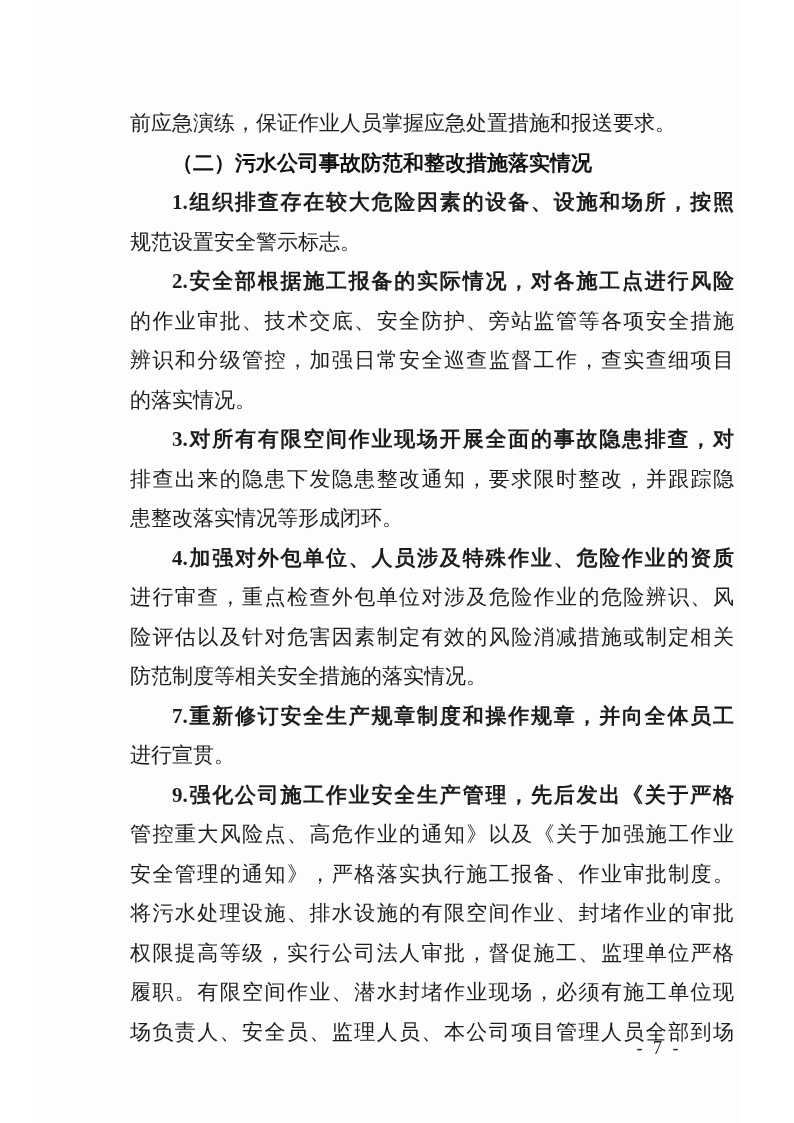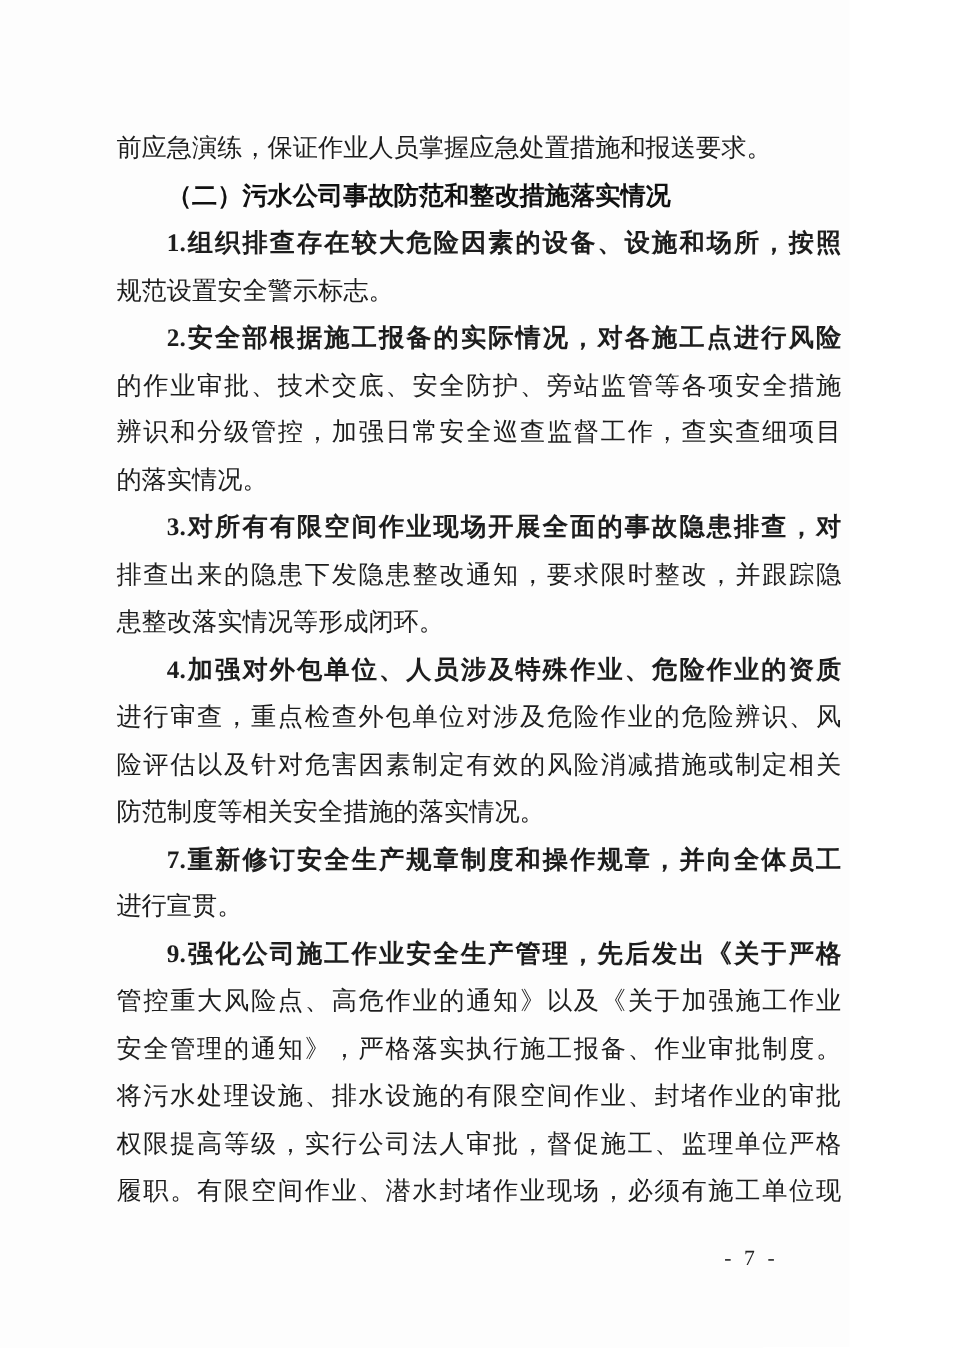--- a/index.html
+++ b/index.html
@@ -7,20 +7,21 @@
     padding: 0;
     background: #ffffff;
   }
   .page {
     position: relative;
     width: 708px;
     height: 1123px;
     background: #fdfdfd;
     overflow: hidden;
     font-family: "Liberation Serif", "DejaVu Serif", serif;
+    margin-left: 33px;
   }
   .content {
     position: absolute;
     left: 97px;
     top: 104px;
     width: 604px;
   }
   .line {
     font-size: 21px;
     line-height: 39.5px;
@@ -75,15 +76,16 @@
       <div class="line stretch">险评估以及针对危害因素制定有效的风险消减措施或制定相关</div>
       <div class="line">防范制度等相关安全措施的落实情况。</div>
       <div class="line indent stretch">7.重新修订安全生产规章制度和操作规章，并向全体员工</div>
       <div class="line">进行宣贯。</div>
       <div class="line indent stretch">9.强化公司施工作业安全生产管理，先后发出《关于严格</div>
       <div class="line stretch">管控重大风险点、高危作业的通知》以及《关于加强施工作业</div>
       <div class="line stretch">安全管理的通知》，严格落实执行施工报备、作业审批制度。</div>
       <div class="line stretch">将污水处理设施、排水设施的有限空间作业、封堵作业的审批</div>
       <div class="line stretch">权限提高等级，实行公司法人审批，督促施工、监理单位严格</div>
       <div class="line stretch">履职。有限空间作业、潜水封堵作业现场，必须有施工单位现</div>
+      <div class="line stretch">场负责人、安全员、监理人员、本公司项目管理人员全部到场</div>
     </div>
   <div class="page-number">- 7 -</div>
 </div>
 
 </body></html>

